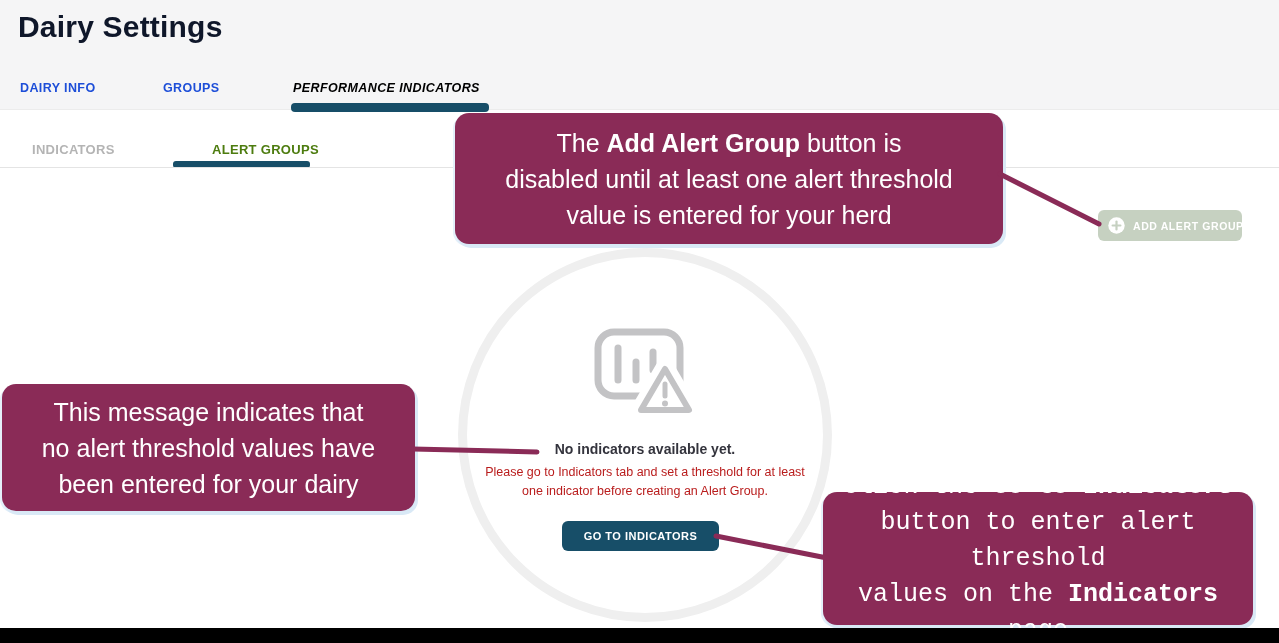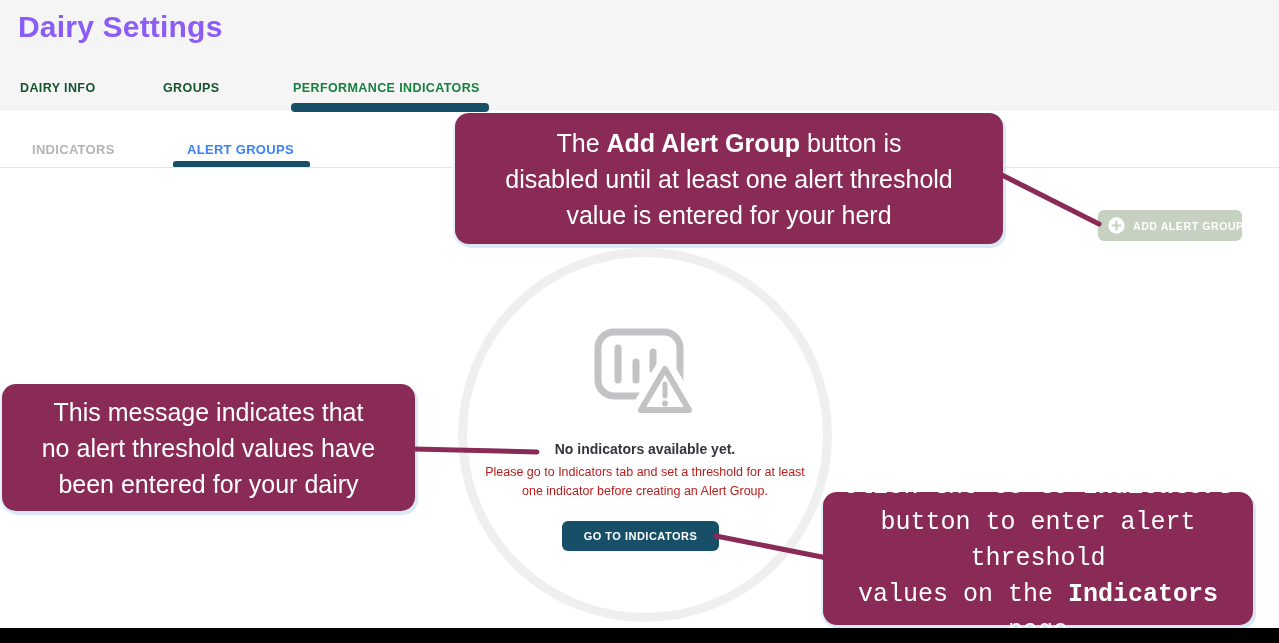--- a/index.html
+++ b/index.html
@@ -5,31 +5,31 @@
   * { box-sizing: border-box; margin: 0; padding: 0; }
   html, body { width: 1279px; height: 643px; overflow: hidden; }
   body { font-family: "Liberation Sans", sans-serif; background: #ffffff; position: relative; }
 
   .stage { position: relative; width: 1279px; height: 643px; background: #ffffff; overflow: hidden; }
 
   
   .header { position: absolute; left: 0; top: 0; width: 1279px; height: 110px;
             background: #f5f5f6; border-bottom: 1px solid #ececec; }
   .page-title { position: absolute; left: 18px; top: 10px; font-size: 30px; font-weight: bold;
-                color: #8b5cf6; letter-spacing: 0.2px; }
+                color: #0f172a; letter-spacing: 0.2px; }
   .tab { position: absolute; top: 81px; font-size: 12.5px; font-weight: bold;
-         letter-spacing: 0.4px; color: #14532d; cursor: pointer; white-space: nowrap; }
-  .tab.active { color: #15803d; }
+         letter-spacing: 0.4px; color: #1d4ed8; cursor: pointer; white-space: nowrap; }
+  .tab.active { color: #000000; font-style: italic; }
   .tab-underline { position: absolute; left: 291px; top: 103px; width: 198px; height: 9px;
                    background: #174e68; border-radius: 4px; }
 
   
   .subtab { position: absolute; top: 142px; font-size: 13px; font-weight: bold;
             letter-spacing: 0.3px; color: #b4b4b4; cursor: pointer; white-space: nowrap; }
-  .subtab.active { color: #3b82f6; }
+  .subtab.active { color: #4d7c0f; margin-left: 25px; }
   .subtab-underline { position: absolute; left: 173px; top: 161px; width: 137px; height: 7px;
                       background: #174e68; border-radius: 3px; }
   .content-divider { position: absolute; left: 0; top: 167px; width: 1279px; height: 1px;
                      background: #e4e4e4; }
 
   
   .add-btn { position: absolute; left: 1098px; top: 210px; width: 144px; height: 31px;
              background: #c6d1c1; border: none; border-radius: 6px; display: flex;
              align-items: center; gap: 8px; padding: 0 10px; cursor: default; }
   .add-btn .lbl { color: #ffffff; font-size: 10.5px; font-weight: bold; letter-spacing: 0.6px;

